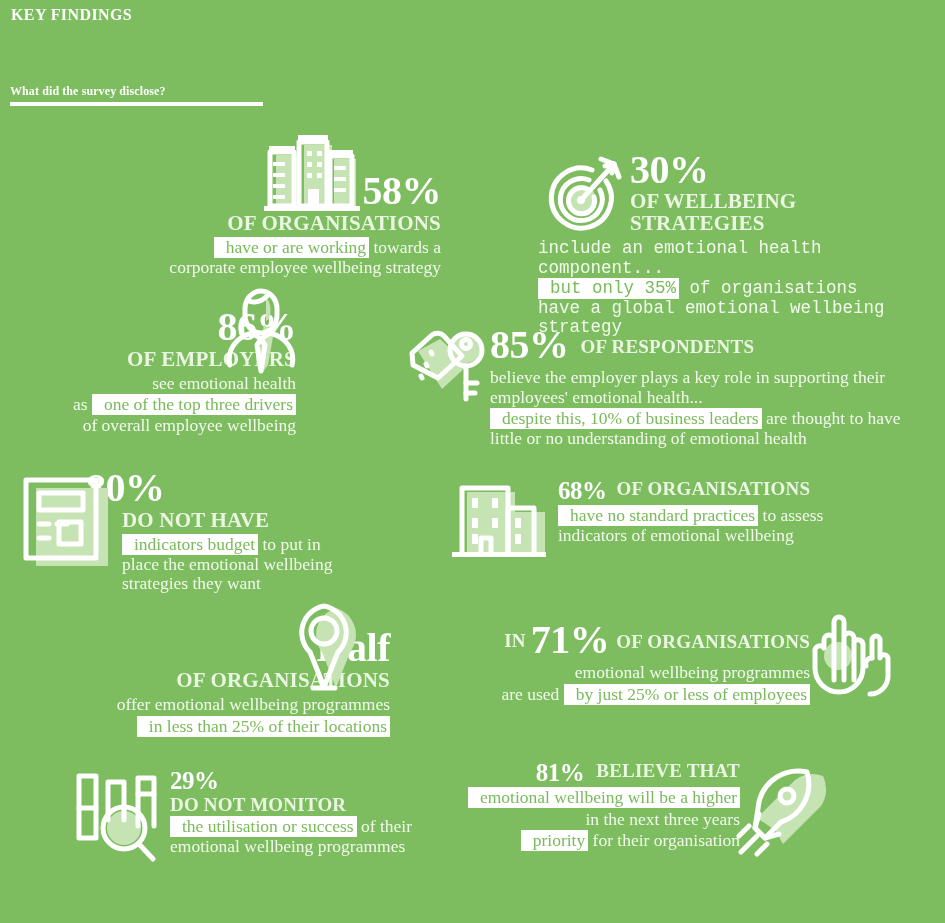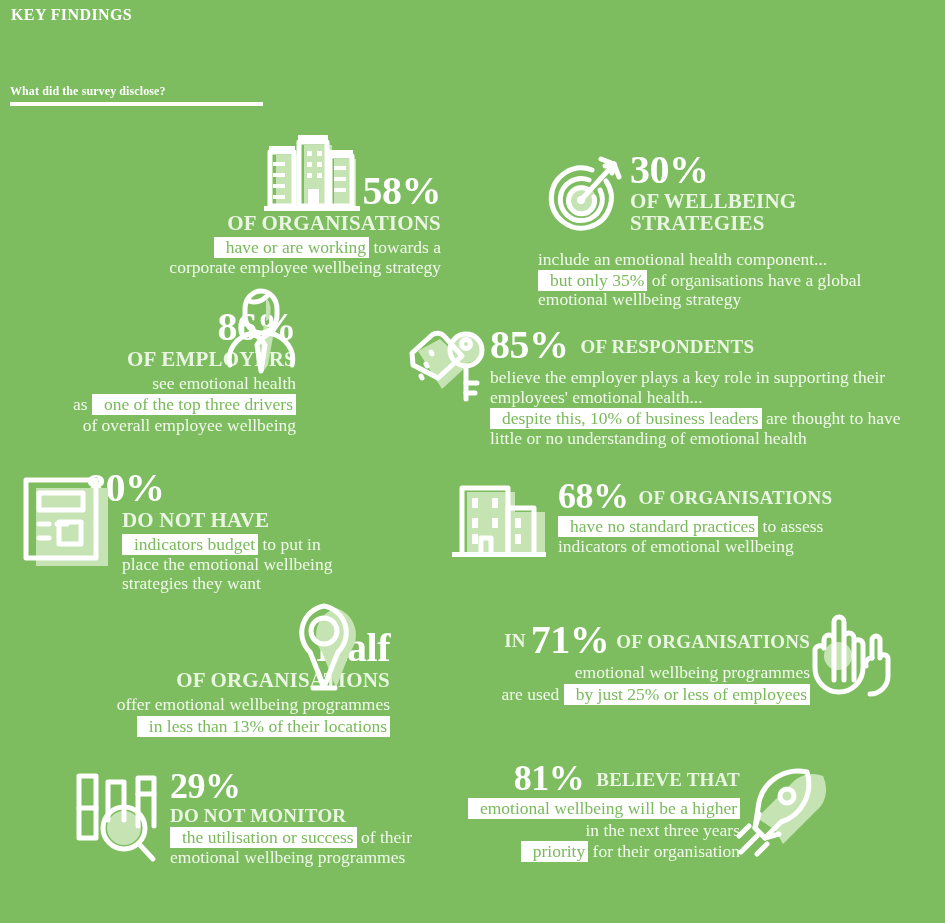--- a/index.html
+++ b/index.html
@@ -54,21 +54,21 @@
     font-family: "Liberation Serif", serif;
     font-weight: bold;
     line-height: 1.0;
   }
   .bignum {
     font-size: 40px;
     font-weight: bold;
     color: #ffffff;
     letter-spacing: -0.5px;
   }
-  .bignum.sm { font-size: 36px; }
+  .bignum.sm { font-size: 25px; }
   .caps {
     font-size: 21px;
     font-weight: bold;
     color: #eaf6e2;
     letter-spacing: 0.2px;
   }
   .caps.small { font-size: 19px; }
   .body {
     font-family: "Liberation Serif", serif;
     font-size: 17.5px;
@@ -165,21 +165,21 @@
   </svg>
   <div class="headline left" style="margin-left:92px;">
     <span class="bignum">30%</span>
   </div>
   <div class="headline left" style="margin-left:92px; margin-top:1px;">
     <span class="caps">OF WELLBEING</span>
   </div>
   <div class="headline left" style="margin-left:92px; margin-top:1px;">
     <span class="caps">STRATEGIES</span>
   </div>
-  <div class="body left" style="margin-top:16px; width:360px;">
+  <div class="body left" style="margin-top:5px; width:360px;font-family:Liberation Mono, monospace;">
     <div>include an emotional health component...</div>
     <div style="margin-top:1px;"><span class="hl">but only 35%</span><span> of organisations have a global emotional wellbeing strategy</span></div>
   </div>
 </div>
 
 <div class="stat" style="left:66px; top:295px; width:230px;">
   <svg class="icon" style="left:156px; top:-10px;" width="78" height="92" viewBox="0 0 78 92">
     <path class="tint" d="M42 40 l10 6 -6 34 -6 8 -5 -8 z"></path>
     <path class="tint" d="M44 12 a16 19 0 0 1 3 22 l-3 2 z"></path>
     <g class="wstroke" stroke-width="4.5">
@@ -290,21 +290,21 @@
     </g>
   </svg>
   <div class="headline right" style="padding-top:28px;">
     <span class="bignum">Half</span>
   </div>
   <div class="headline right" style="margin-top:2px;">
     <span class="caps">OF ORGANISATIONS</span>
   </div>
   <div class="body right" style="margin-top:4px; width:290px;">
     <div>offer emotional wellbeing programmes</div>
-    <div style="margin-top:2px;"><span class="hl">in less than 13% of their locations</span></div>
+    <div style="margin-top:2px;"><span class="hl">in less than 25% of their locations</span></div>
   </div>
 </div>
 
 <div class="stat" style="left:490px; top:620px; width:320px;">
   <svg class="icon" style="left:312px; top:-16px;" width="92" height="95" viewBox="0 0 92 95">
     <circle class="tint" cx="36" cy="52" r="14"></circle>
     <g class="wstroke" stroke-width="4.5">
       <path d="M22 44 v-8 a5 5 0 0 1 10 0 v-18 a5 5 0 0 1 10 0 v16 a5 5 0 0 1 10 0 v4 a5 5 0 0 1 9 2 l0 24 a24 24 0 0 1 -24 24 a24 24 0 0 1 -24 -24 v-16 a5 5 0 0 1 9 -4 z"></path>
       <path d="M32 38 v38 M42 36 v40 M52 40 v36"></path>
       <path d="M70 54 v-18 a4 4 0 0 1 8 0 v18 a4 4 0 0 1 8 2 v16 a18 18 0 0 1 -18 18"></path>

